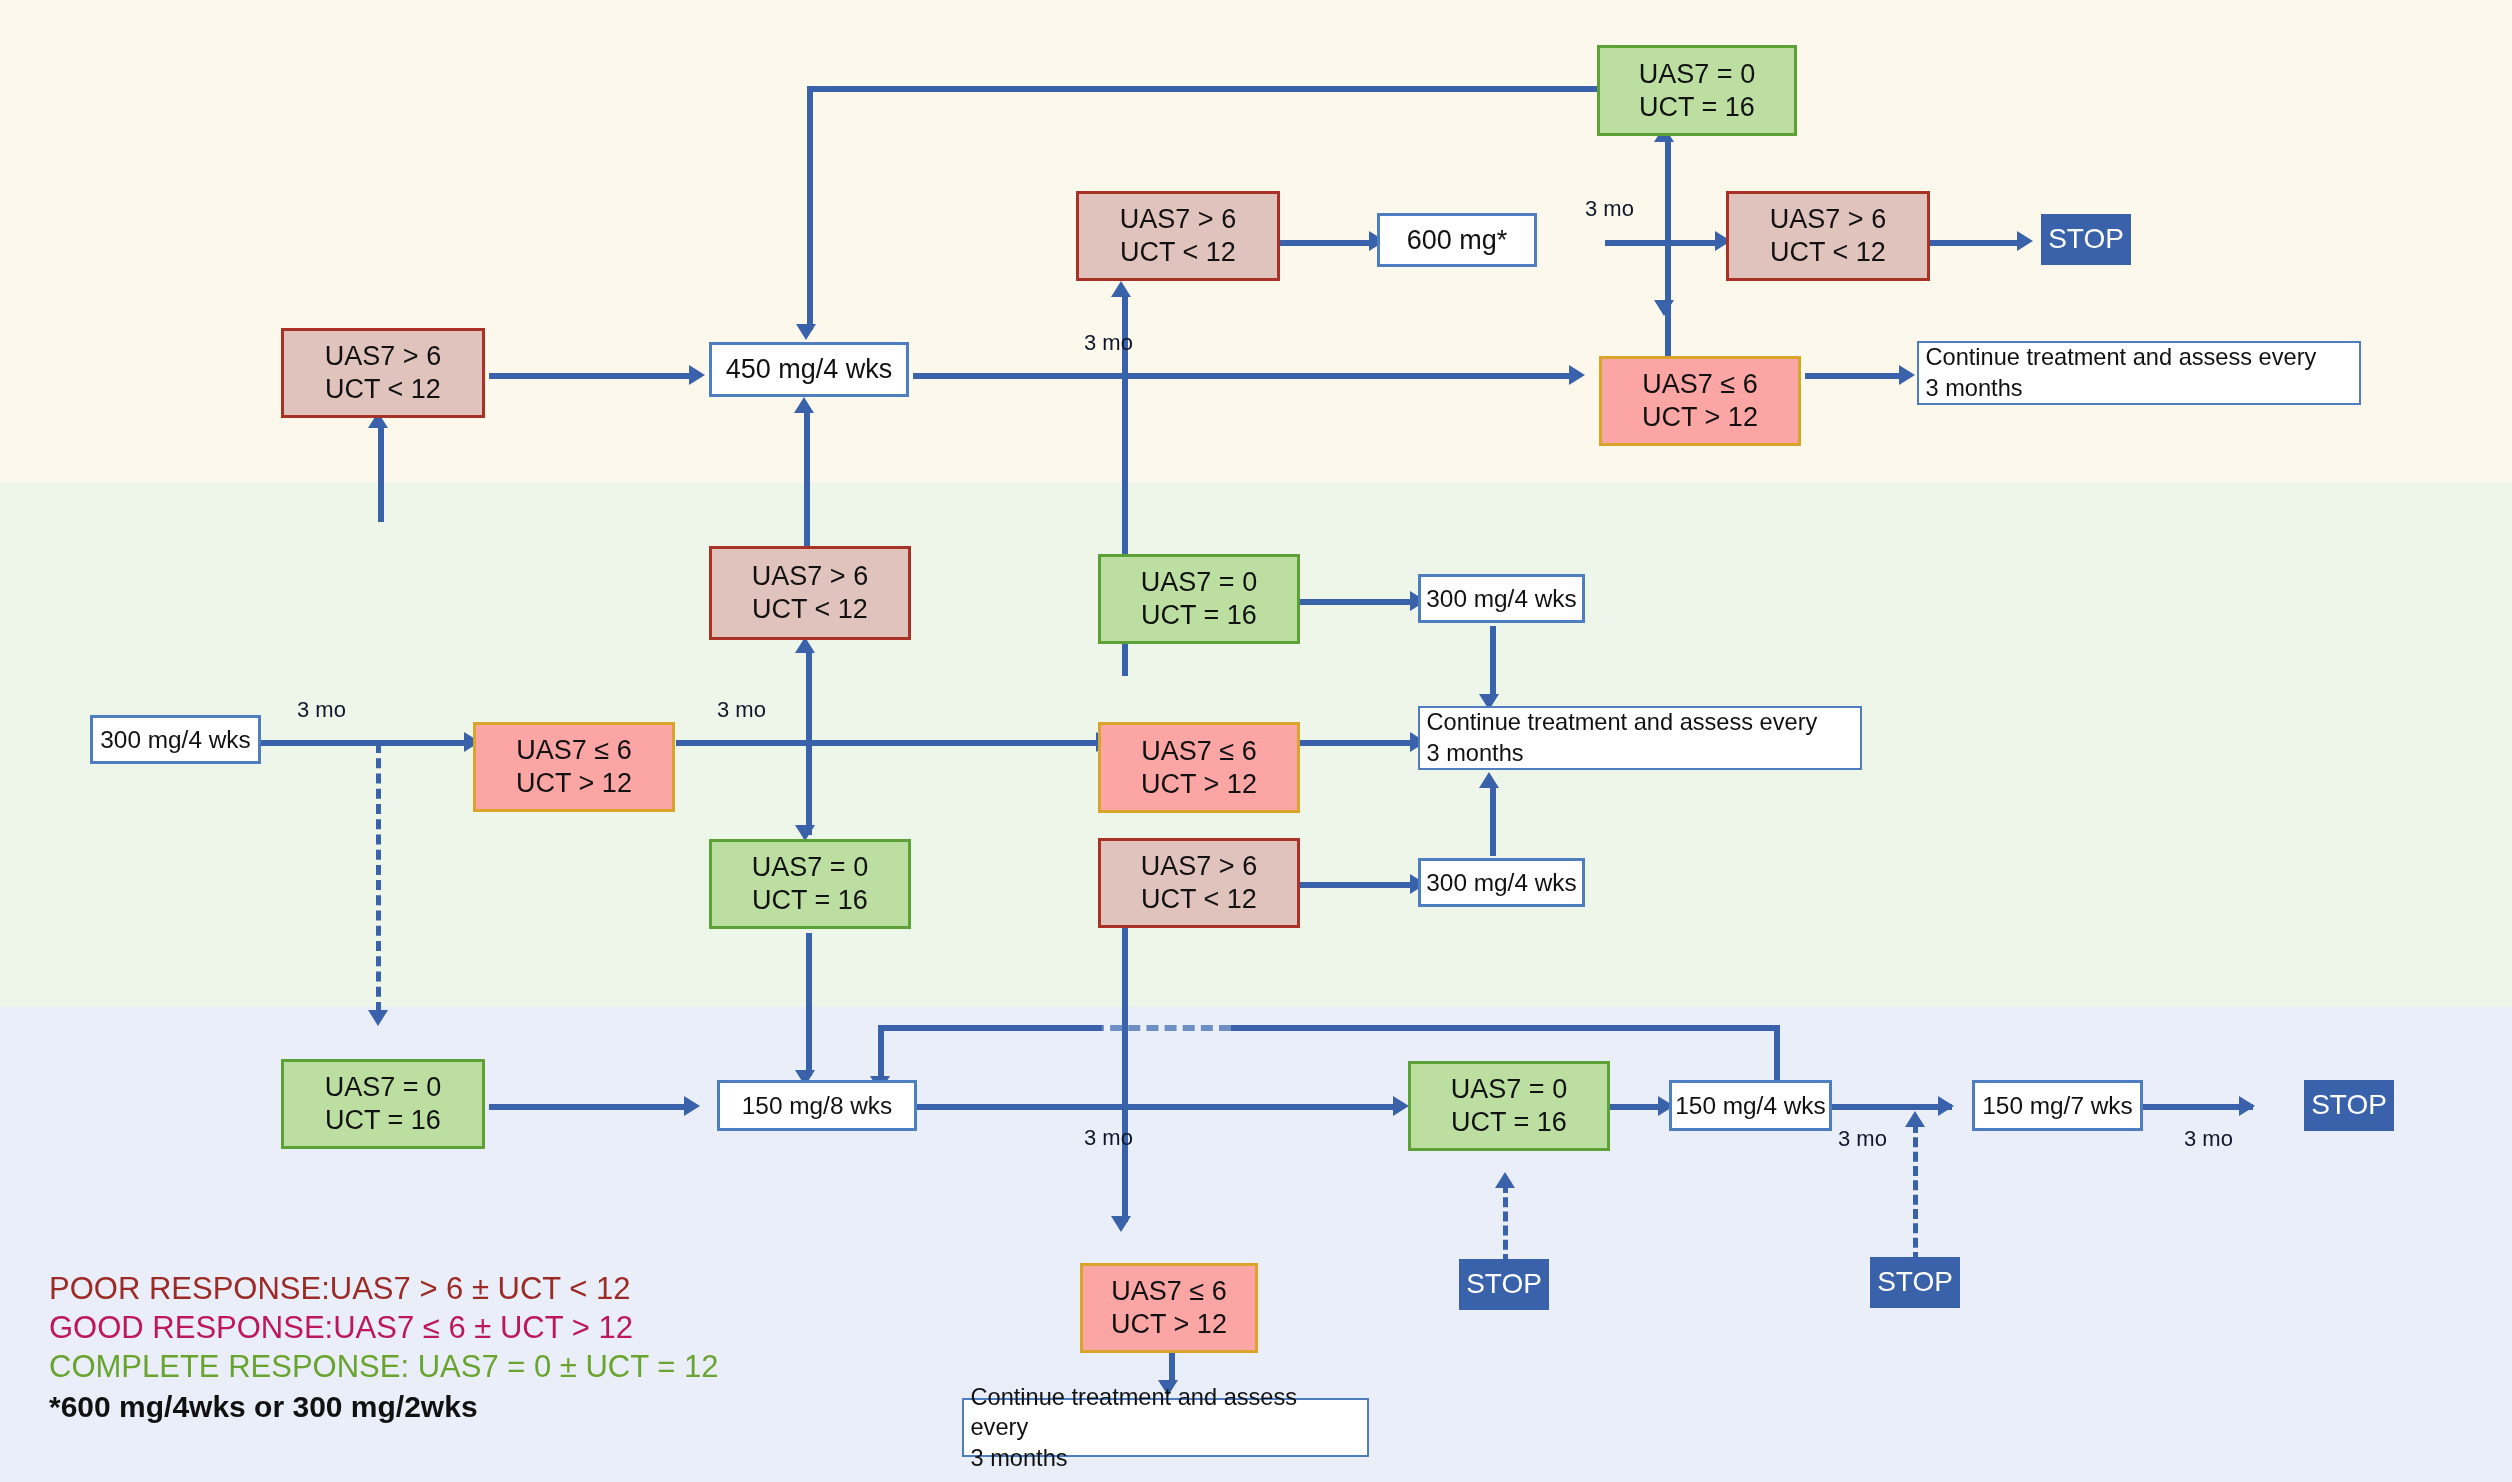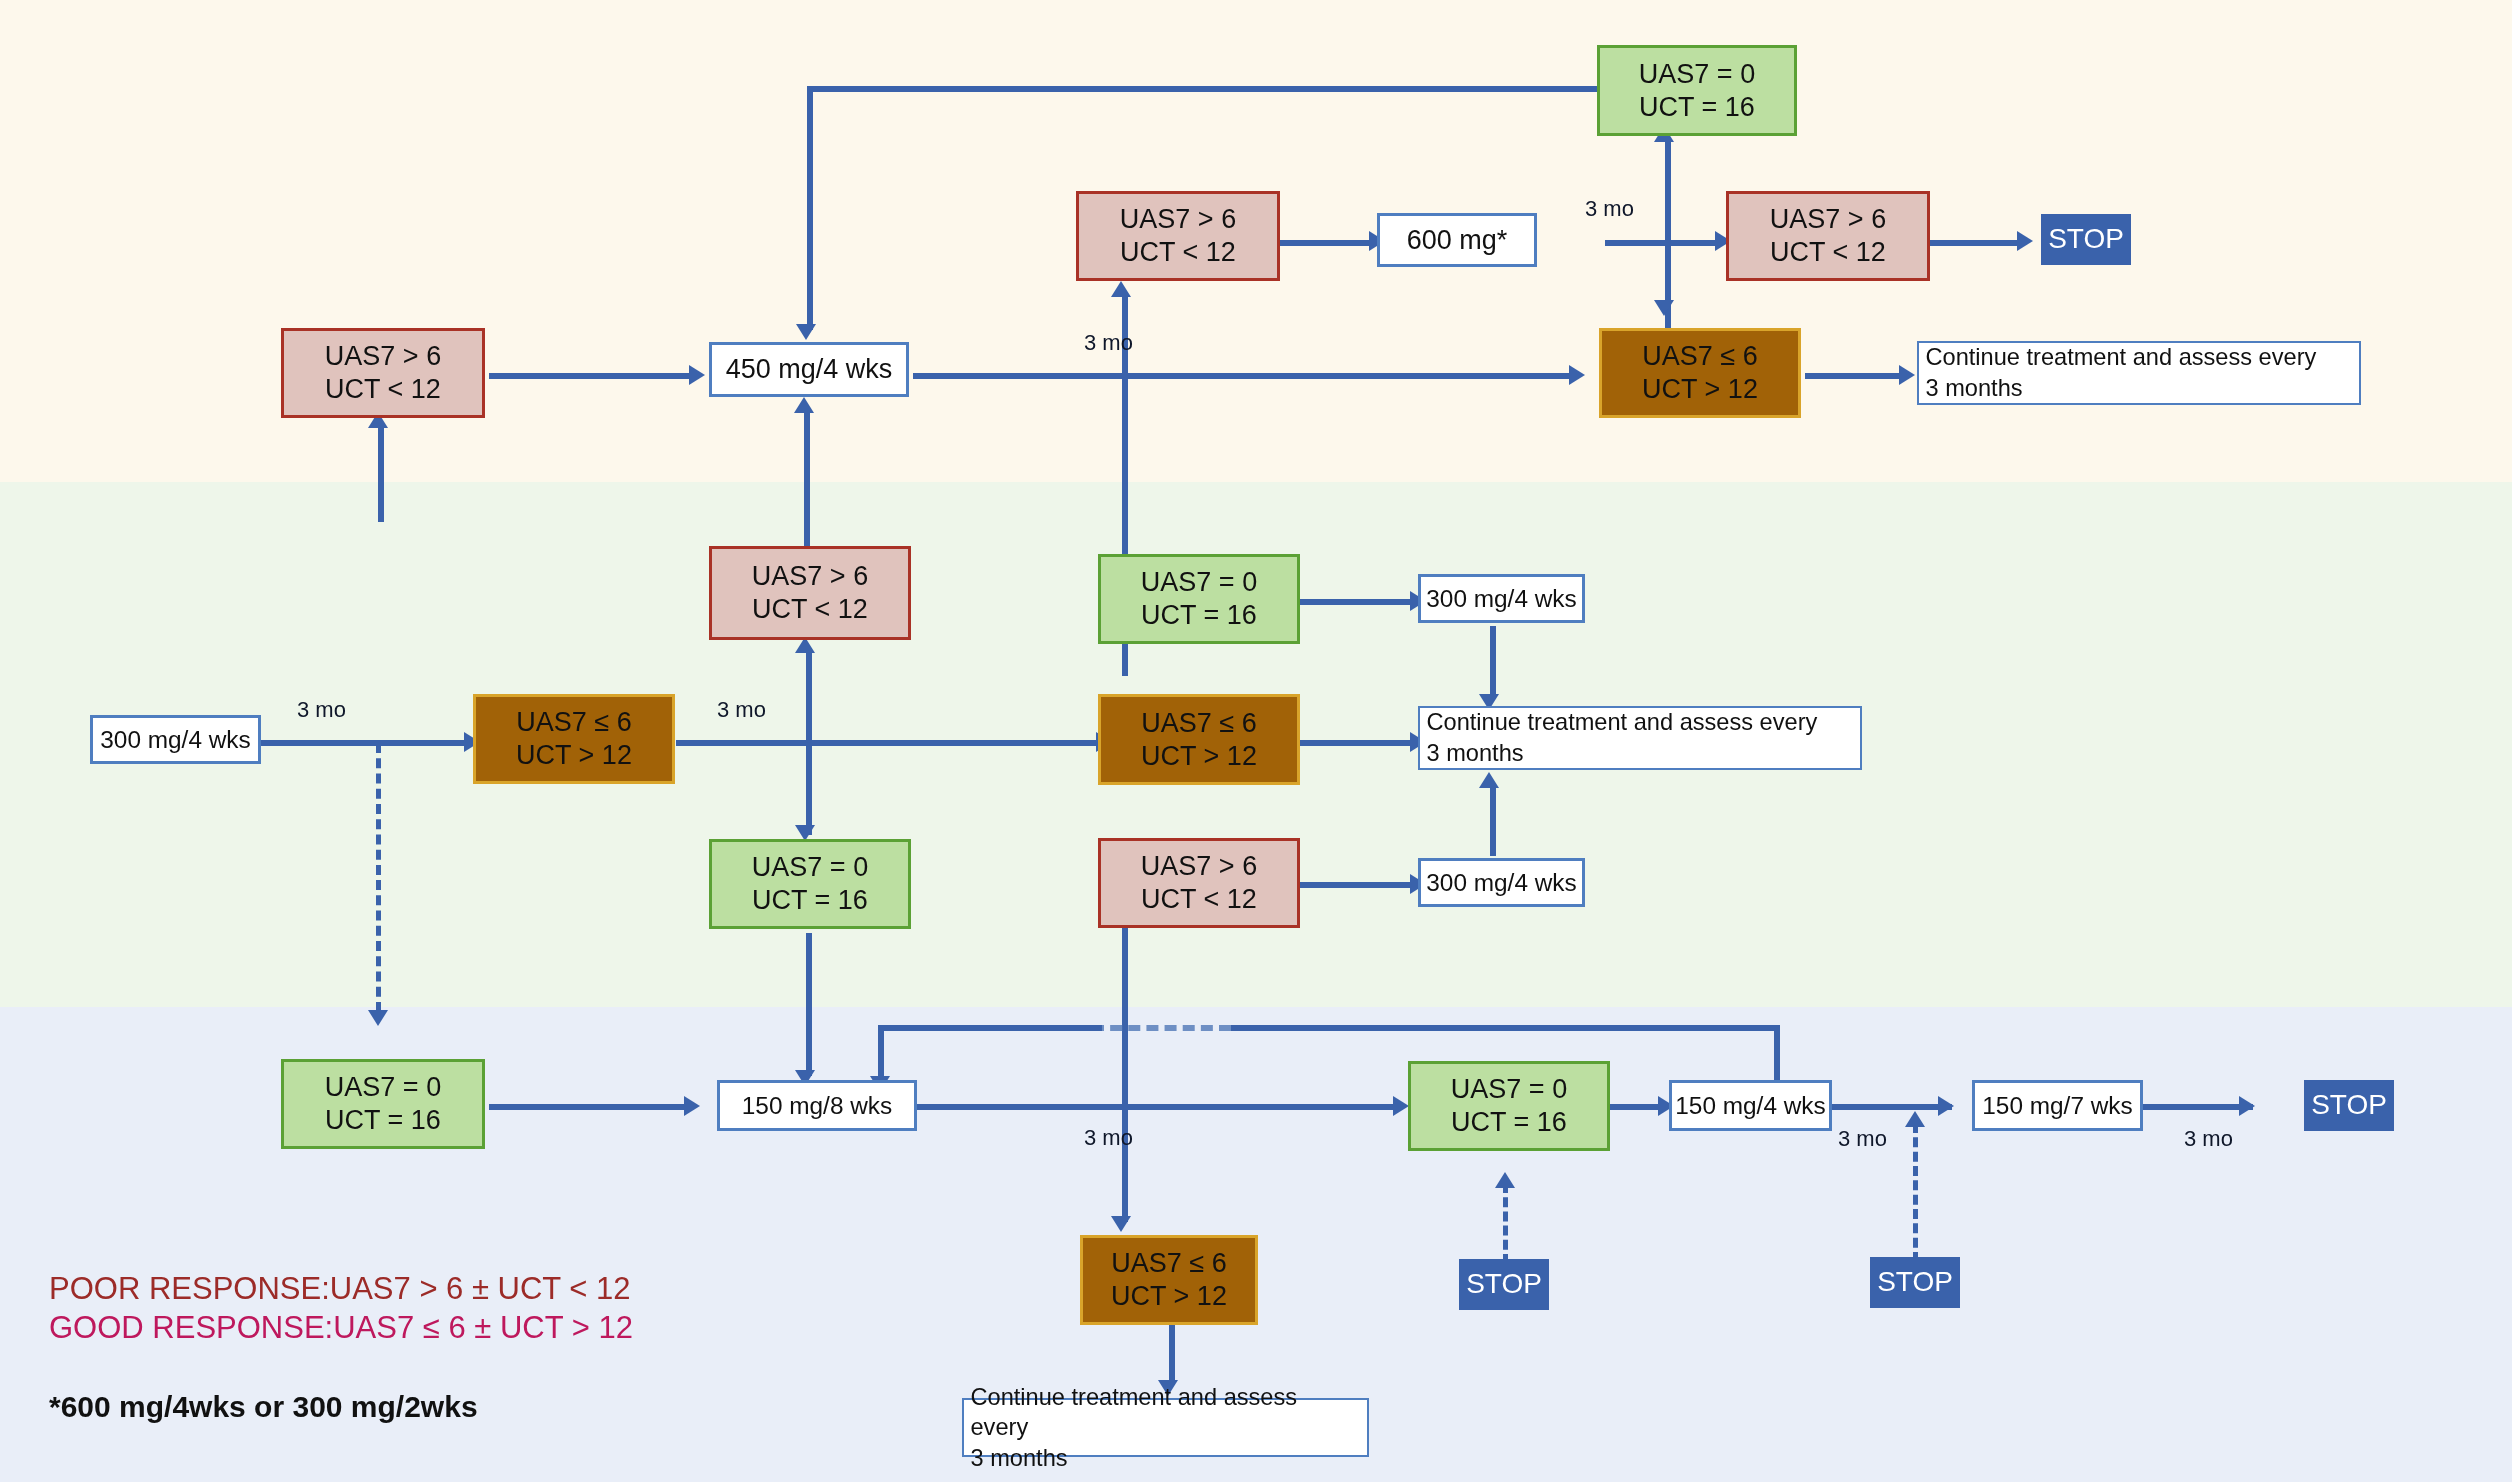--- a/index.html
+++ b/index.html
@@ -35,23 +35,24 @@
   }
 
   
   .n-red{
     background:#e0c3bd;
     border:3.3px solid #a93226;
     font-size:27px;
   }
   
   .n-yellow{
-    background:#a16207;
+    background:#fca5a5;
     border:3.3px solid #d9a42a;
     font-size:27px;
+    margin-top:28px;
   }
   
   .n-green{
     background:#bcdfa1;
     border:3.3px solid #5ba135;
     font-size:27px;
   }
   
   .n-dose{
     background:#ffffff;
@@ -315,16 +316,17 @@
   <div class="node n-stop" style="left:1870px;top:1257px;width:90px;height:51px;">STOP</div>
 
   <div class="node n-dose small" style="left:1972px;top:1080px;width:171px;height:51px;">150 mg/7 wks</div>
 
   <div class="lbl3mo" style="left:2184px;top:1126px;">3 mo</div>
 
   <div class="node n-stop" style="left:2304px;top:1080px;width:90px;height:51px;">STOP</div>
 
   <div class="legend lg-poor" style="left:49px;top:1271px;">POOR RESPONSE:UAS7 &gt; 6 ± UCT &lt; 12</div>
   <div class="legend lg-good" style="left:49px;top:1310px;">GOOD RESPONSE:UAS7 ≤ 6 ± UCT &gt; 12</div>
+  <div class="legend lg-comp" style="left:49px;top:1349px;">COMPLETE RESPONSE: UAS7 = 0 ± UCT = 12</div>
   <div class="legend lg-note" style="left:49px;top:1390px;">*600 mg/4wks or 300 mg/2wks</div>
 
 </div>
 
 
 </body></html>

